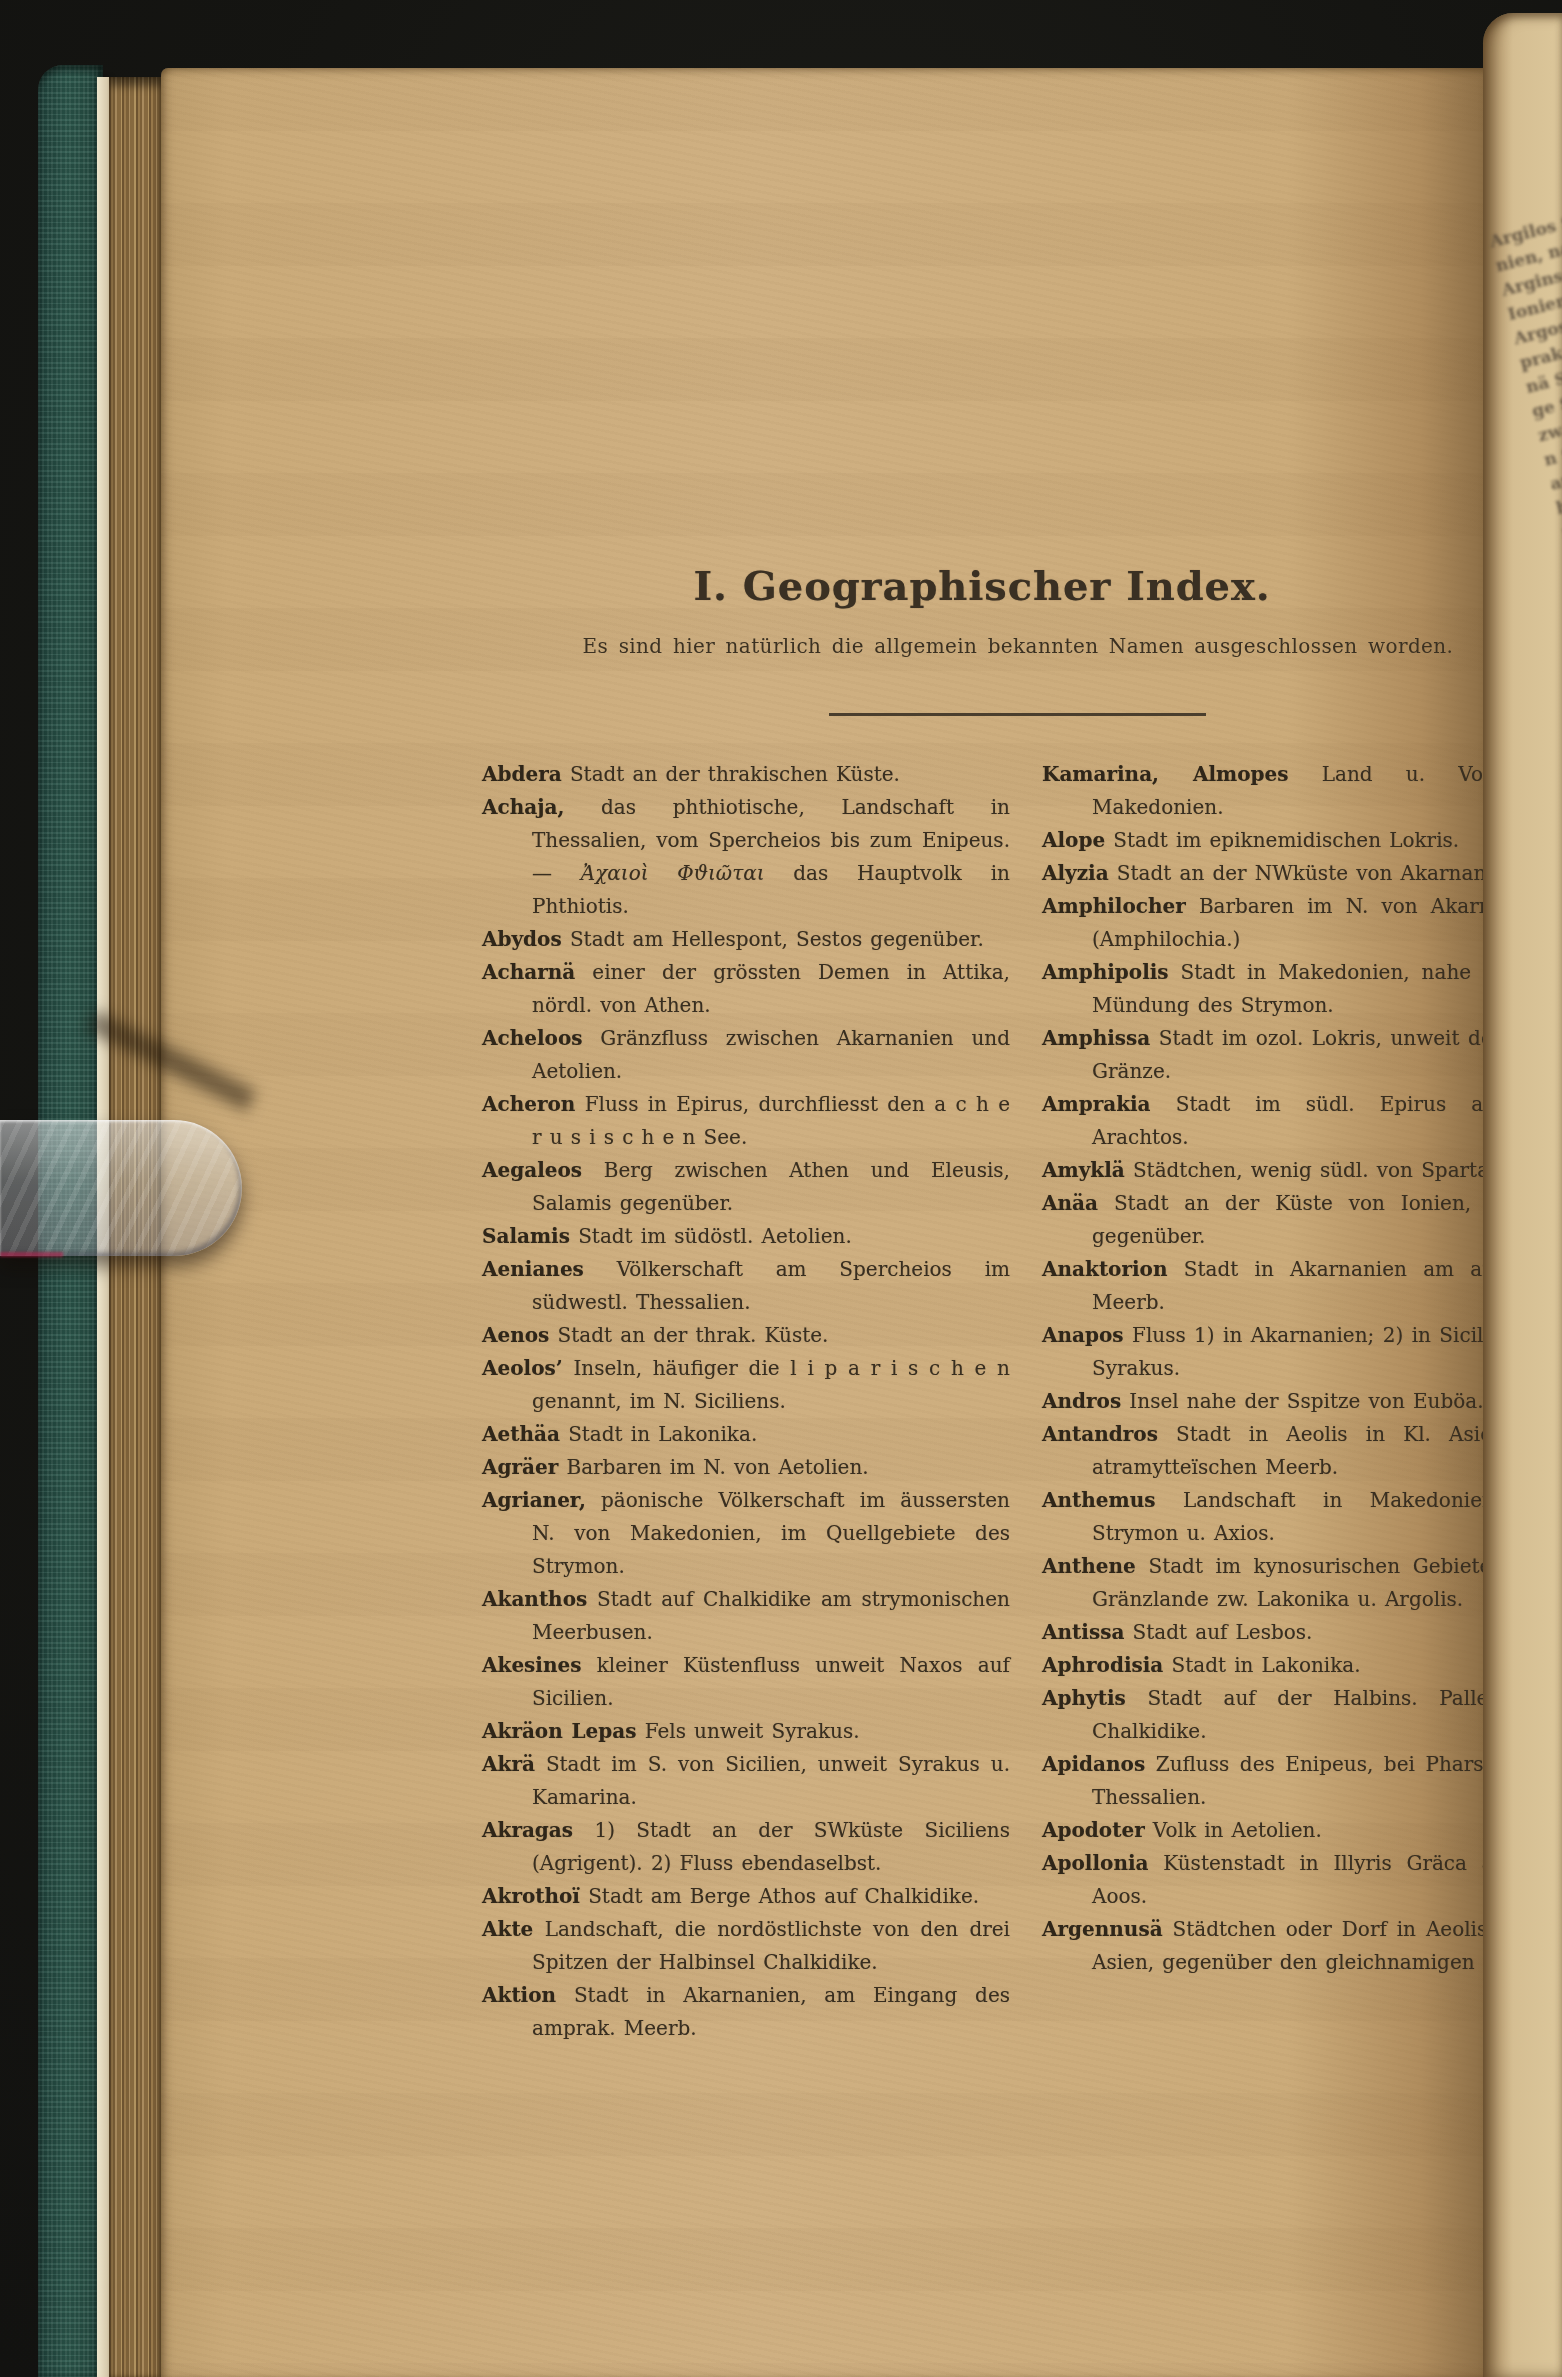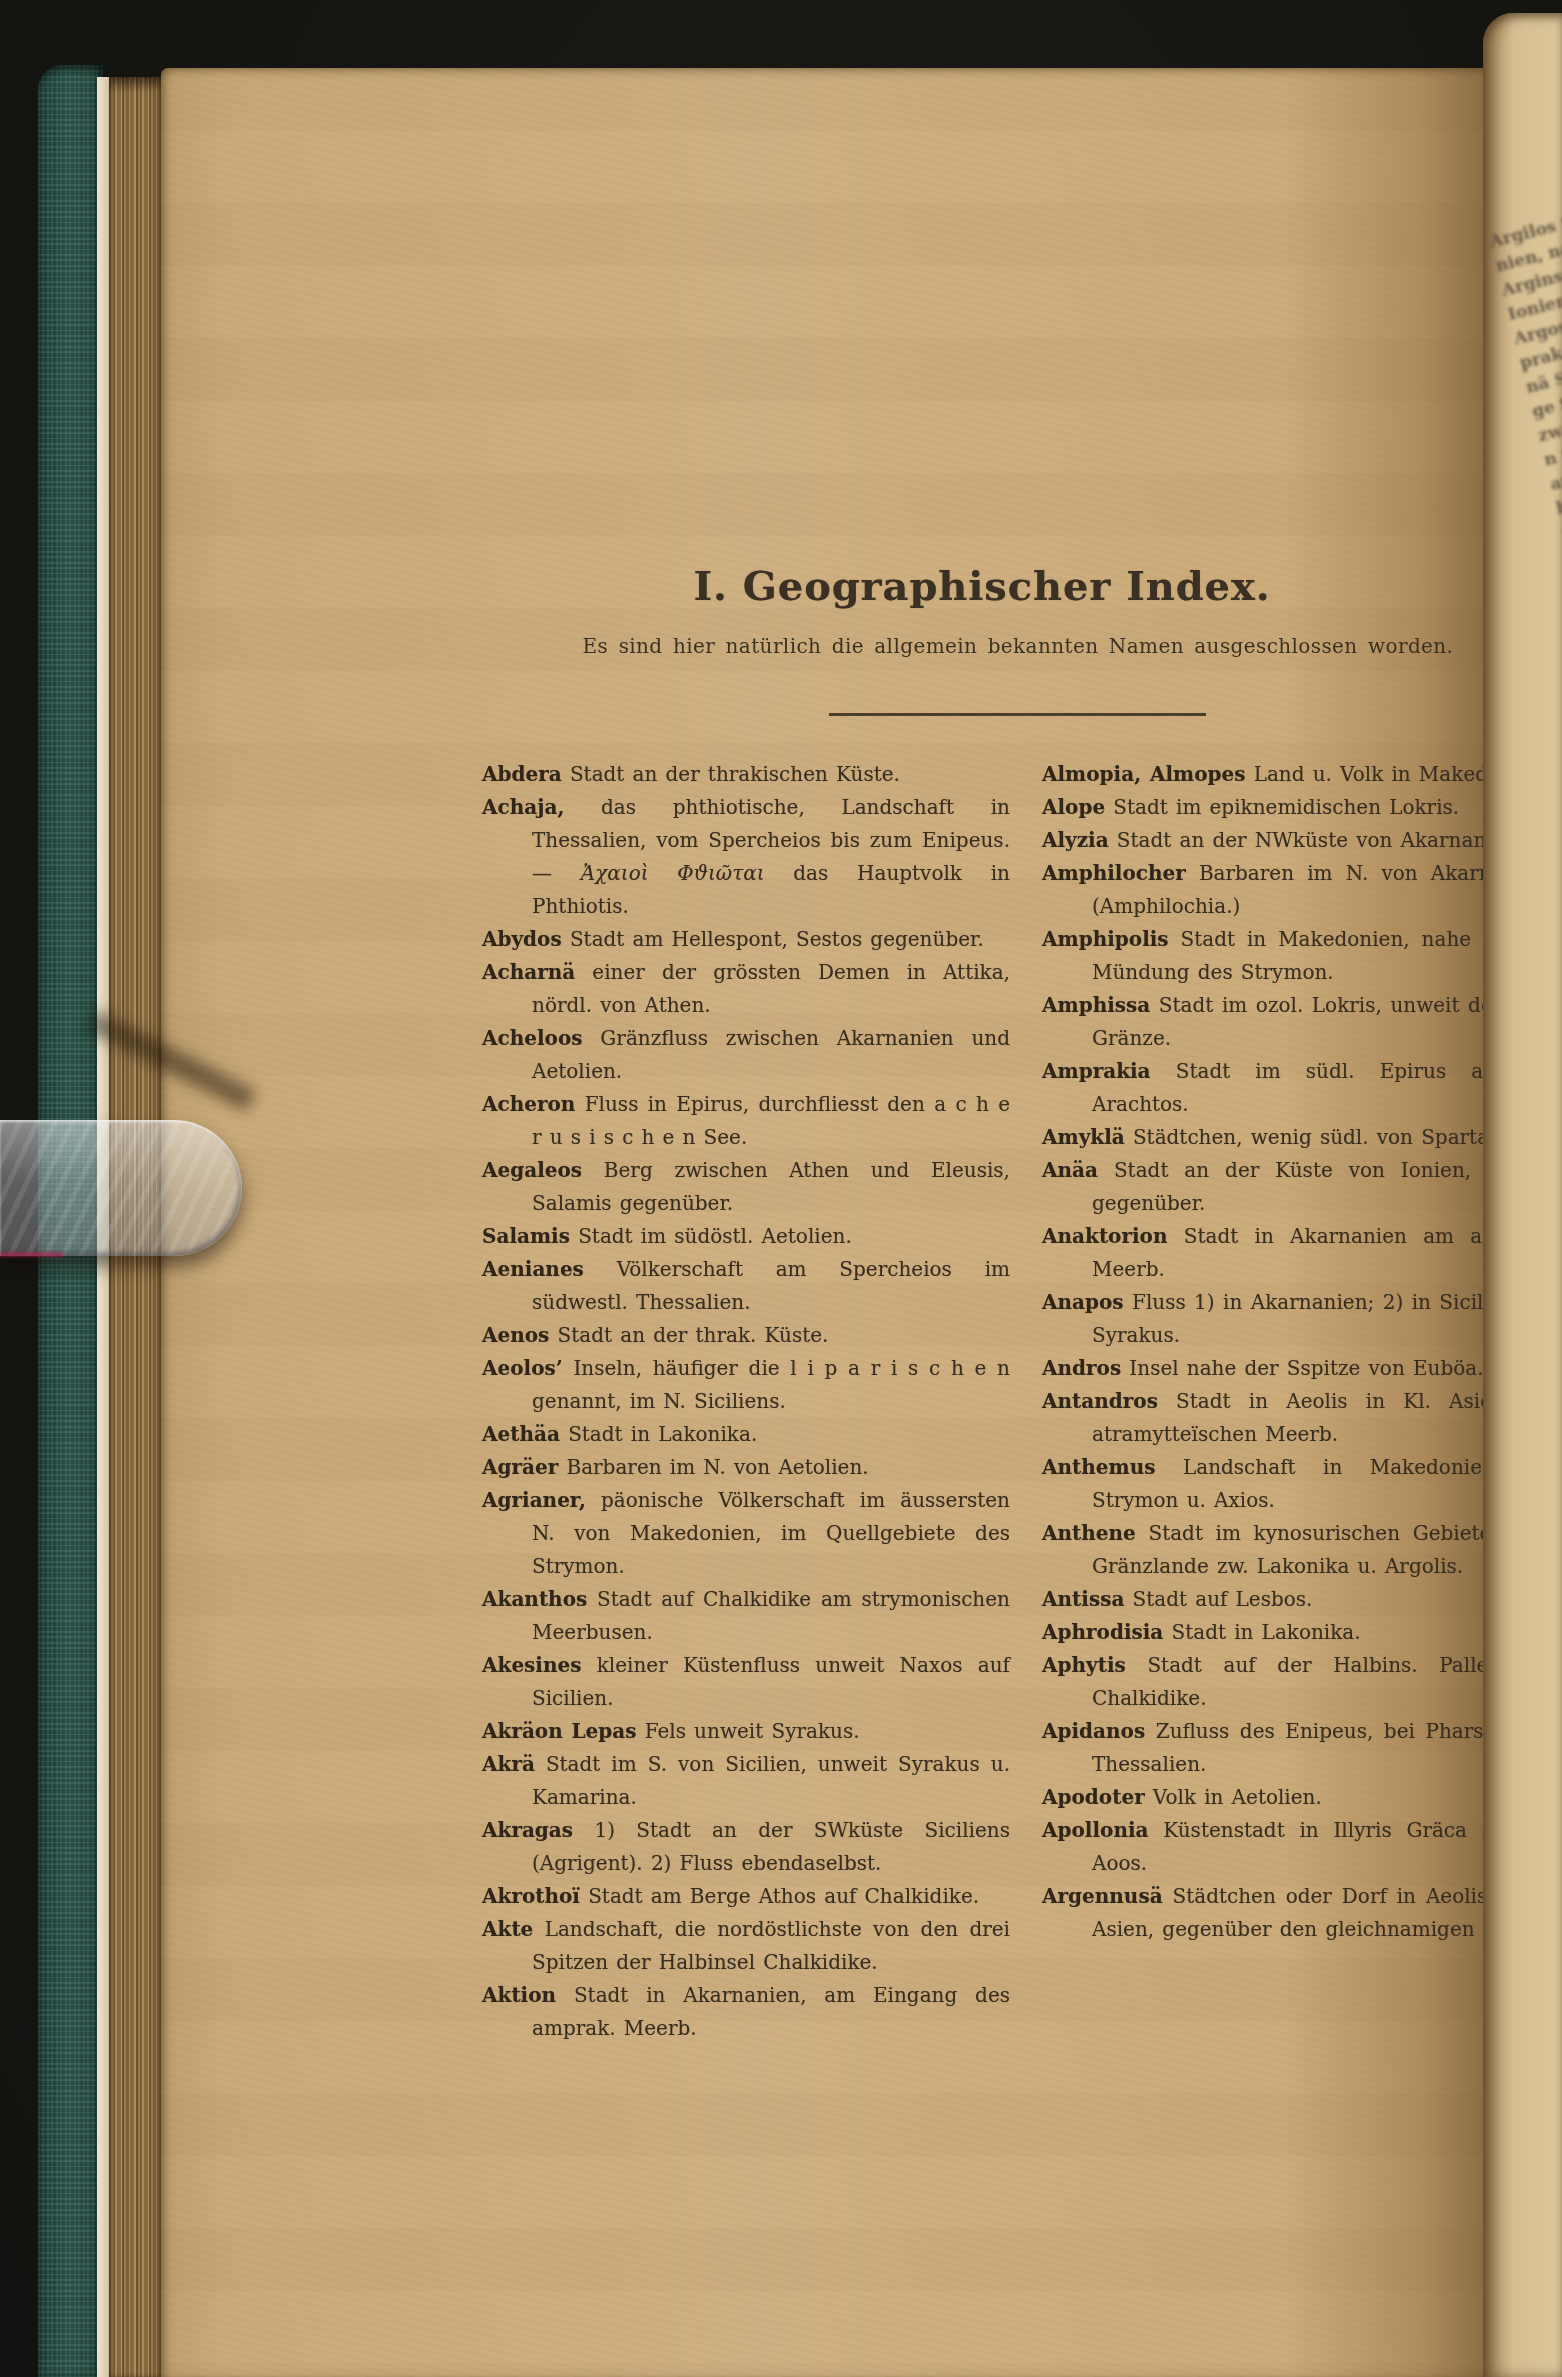--- a/index.html
+++ b/index.html
@@ -139,21 +139,21 @@
             <div class="entry"><span class="head">Akanthos</span> <span>Stadt auf Chalkidike am strymonischen Meerbusen.</span></div>
             <div class="entry"><span class="head">Akesines</span> <span>kleiner Küstenfluss unweit Naxos auf Sicilien.</span></div>
             <div class="entry"><span class="head">Akräon Lepas</span> <span>Fels unweit Syrakus.</span></div>
             <div class="entry"><span class="head">Akrä</span> <span>Stadt im S. von Sicilien, unweit Syrakus u. Kamarina.</span></div>
             <div class="entry"><span class="head">Akragas</span> <span>1) Stadt an der SWküste Siciliens (Agrigent).  2) Fluss ebendaselbst.</span></div>
             <div class="entry"><span class="head">Akrothoï</span> <span>Stadt am Berge Athos auf Chalkidike.</span></div>
             <div class="entry"><span class="head">Akte</span> <span>Landschaft, die nordöstlichste von den drei Spitzen der Halbinsel Chalkidike.</span></div>
             <div class="entry"><span class="head">Aktion</span> <span>Stadt in Akarnanien, am Eingang des amprak. Meerb.</span></div>
           </div>
         <div class="col col-right">
-            <div class="entry"><span class="head">Almopia, Almopes</span> <span>Land u. Volk in Makedonien.</span></div>
+            <div class="entry"><span class="head">Kamarina, Almopes</span> <span>Land u. Volk in Makedonien.</span></div>
             <div class="entry"><span class="head">Alope</span> <span>Stadt im epiknemidischen Lokris.</span></div>
             <div class="entry"><span class="head">Alyzia</span> <span>Stadt an der NWküste von Akarnanien.</span></div>
             <div class="entry"><span class="head">Amphilocher</span> <span>Barbaren im N. von Akarnanien. (Amphilochia.)</span></div>
             <div class="entry"><span class="head">Amphipolis</span> <span>Stadt in Makedonien, nahe an der Mündung des Strymon.</span></div>
             <div class="entry"><span class="head">Amphissa</span> <span>Stadt im ozol. Lokris, unweit der östl. Gränze.</span></div>
             <div class="entry"><span class="head">Amprakia</span> <span>Stadt im südl. Epirus am Fl. Arachtos.</span></div>
             <div class="entry"><span class="head">Amyklä</span> <span>Städtchen, wenig südl. von Sparta.</span></div>
             <div class="entry"><span class="head">Anäa</span> <span>Stadt an der Küste von Ionien, Samos gegenüber.</span></div>
             <div class="entry"><span class="head">Anaktorion</span> <span>Stadt in Akarnanien am amprak. Meerb.</span></div>
             <div class="entry"><span class="head">Anapos</span> <span>Fluss 1) in Akarnanien; 2) in Sicilien bei Syrakus.</span></div>

